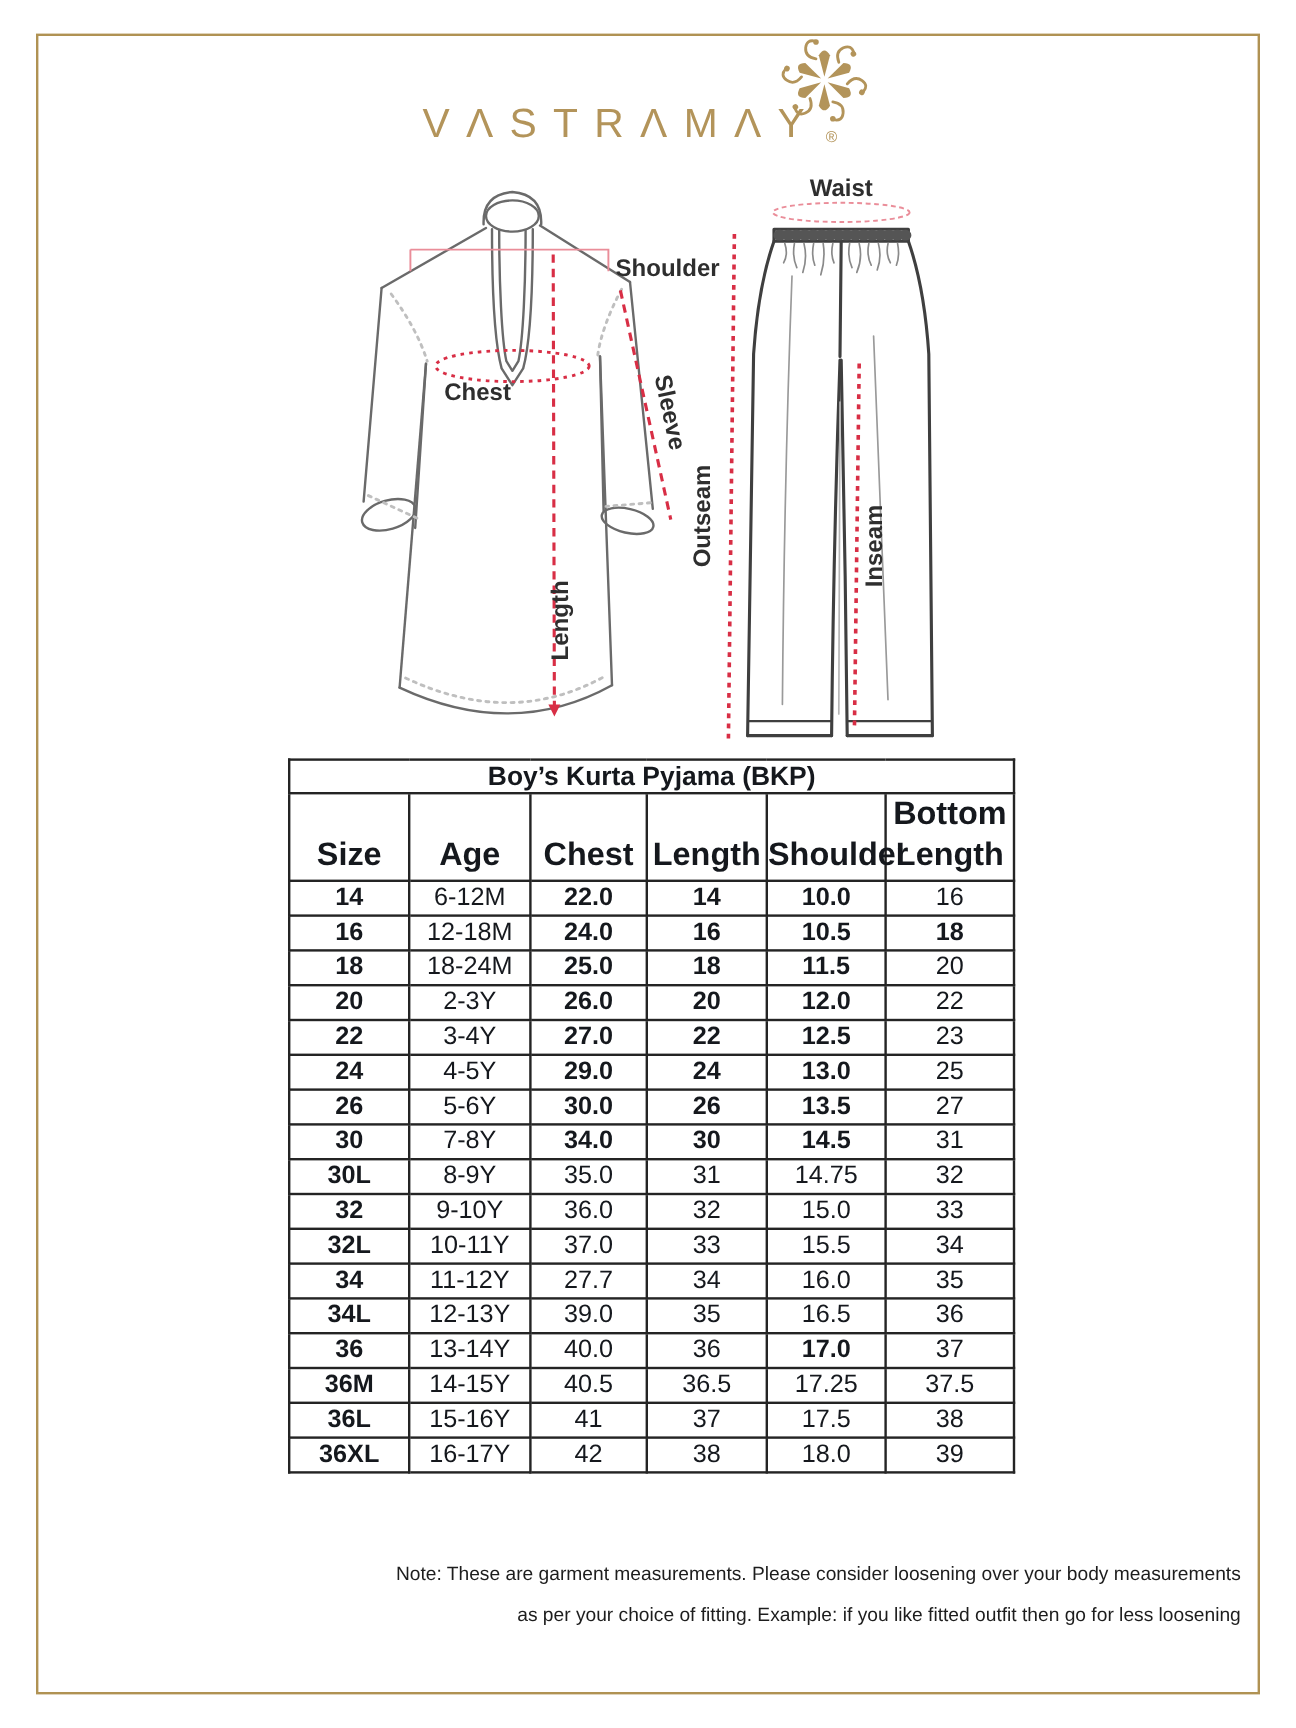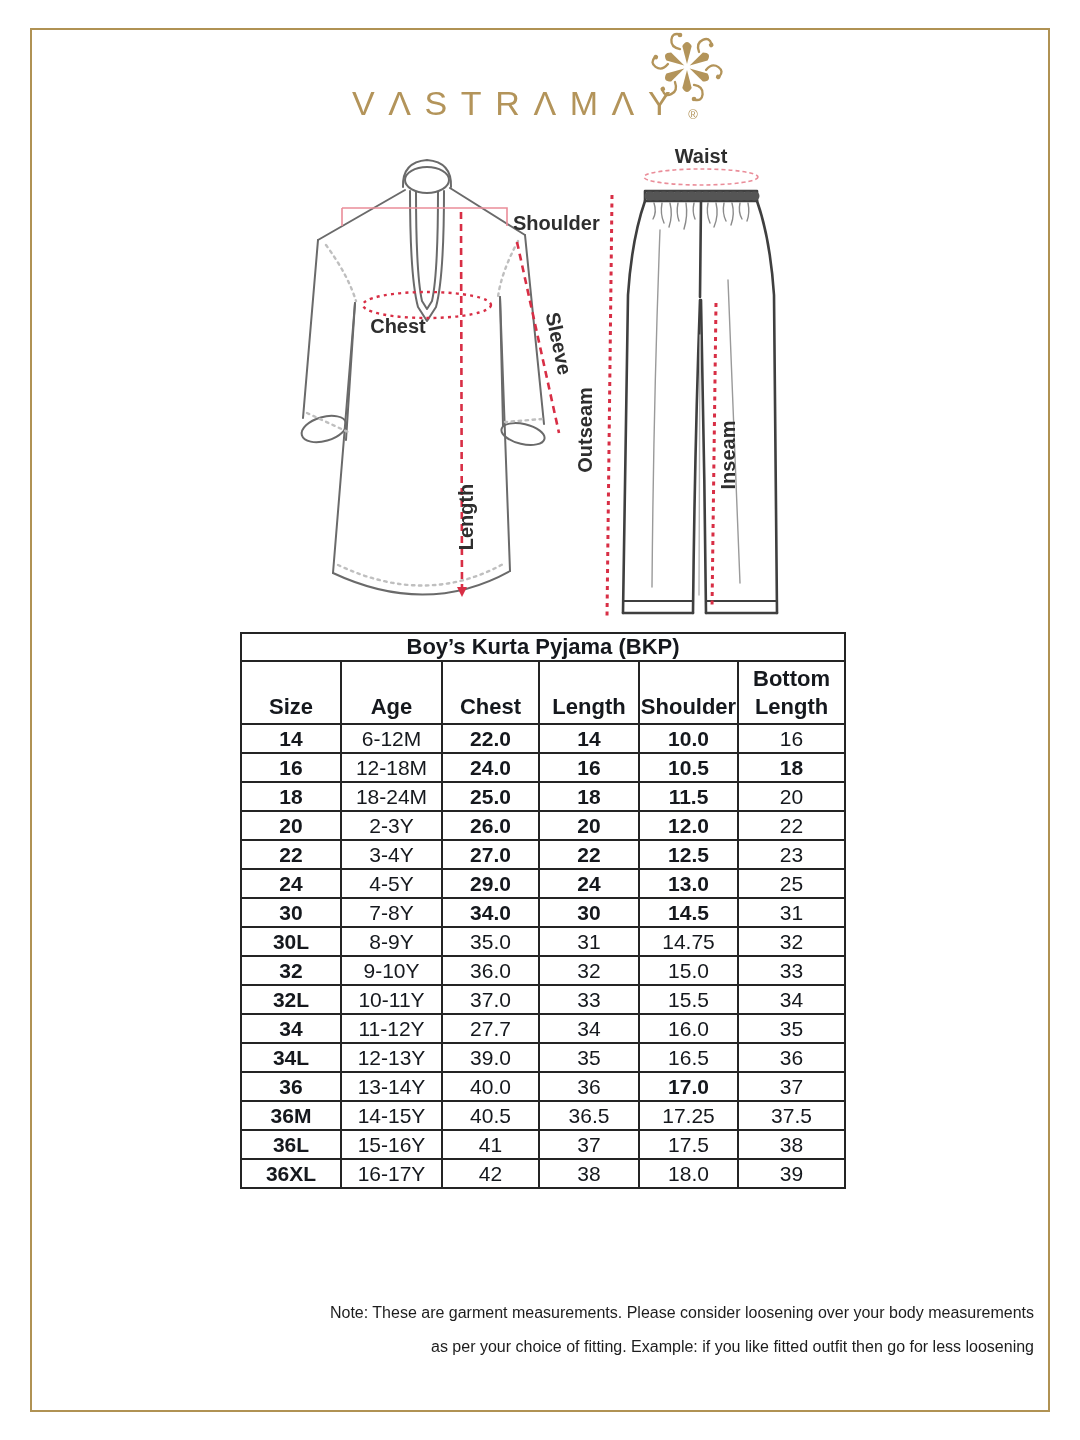--- a/index.html
+++ b/index.html
@@ -30,21 +30,21 @@
     position:absolute;left:240px;top:632px;width:604px;
     border-collapse:collapse;table-layout:fixed;
     font-family:"Liberation Sans",sans-serif;color:#15181d;border-radius:21px;
   }
   table.size-table td,table.size-table th{
     border:2px solid #242424;text-align:center;padding:0;
     font-size:21px;font-weight:400;
   }
   tr.t-title td{height:25px;font-size:22px;font-weight:700;}
   tr.t-sub td{height:25px;font-size:17px;font-weight:700;}
-  tr.t-head th{height:58px;font-size:22px;font-weight:700;vertical-align:bottom;line-height:1.25;padding-bottom:3px;}
+  tr.t-head th{height:58px;font-size:27px;font-weight:700;vertical-align:bottom;line-height:1.25;padding-bottom:3px;}
   tbody td{height:27px;}
   tbody td:first-child{font-weight:700;}
   tbody td.b{font-weight:700;}
   
   .note{
     position:absolute;left:55px;right:46px;top:1296px;
     font-size:16px;line-height:34px;color:#1d1d1d;text-align:right;
   }
 </style>
 </head>
@@ -232,20 +232,28 @@
       </tr>
       <tr>
         <td class="b">24</td>
         <td>4-5Y</td>
         <td class="b">29.0</td>
         <td class="b">24</td>
         <td class="b">13.0</td>
         <td>25</td>
       </tr>
       <tr>
+        <td class="b">26</td>
+        <td>5-6Y</td>
+        <td class="b">30.0</td>
+        <td class="b">26</td>
+        <td class="b">13.5</td>
+        <td>27</td>
+      </tr>
+      <tr>
         <td class="b">30</td>
         <td>7-8Y</td>
         <td class="b">34.0</td>
         <td class="b">30</td>
         <td class="b">14.5</td>
         <td>31</td>
       </tr>
       <tr>
         <td class="b">30L</td>
         <td>8-9Y</td>

